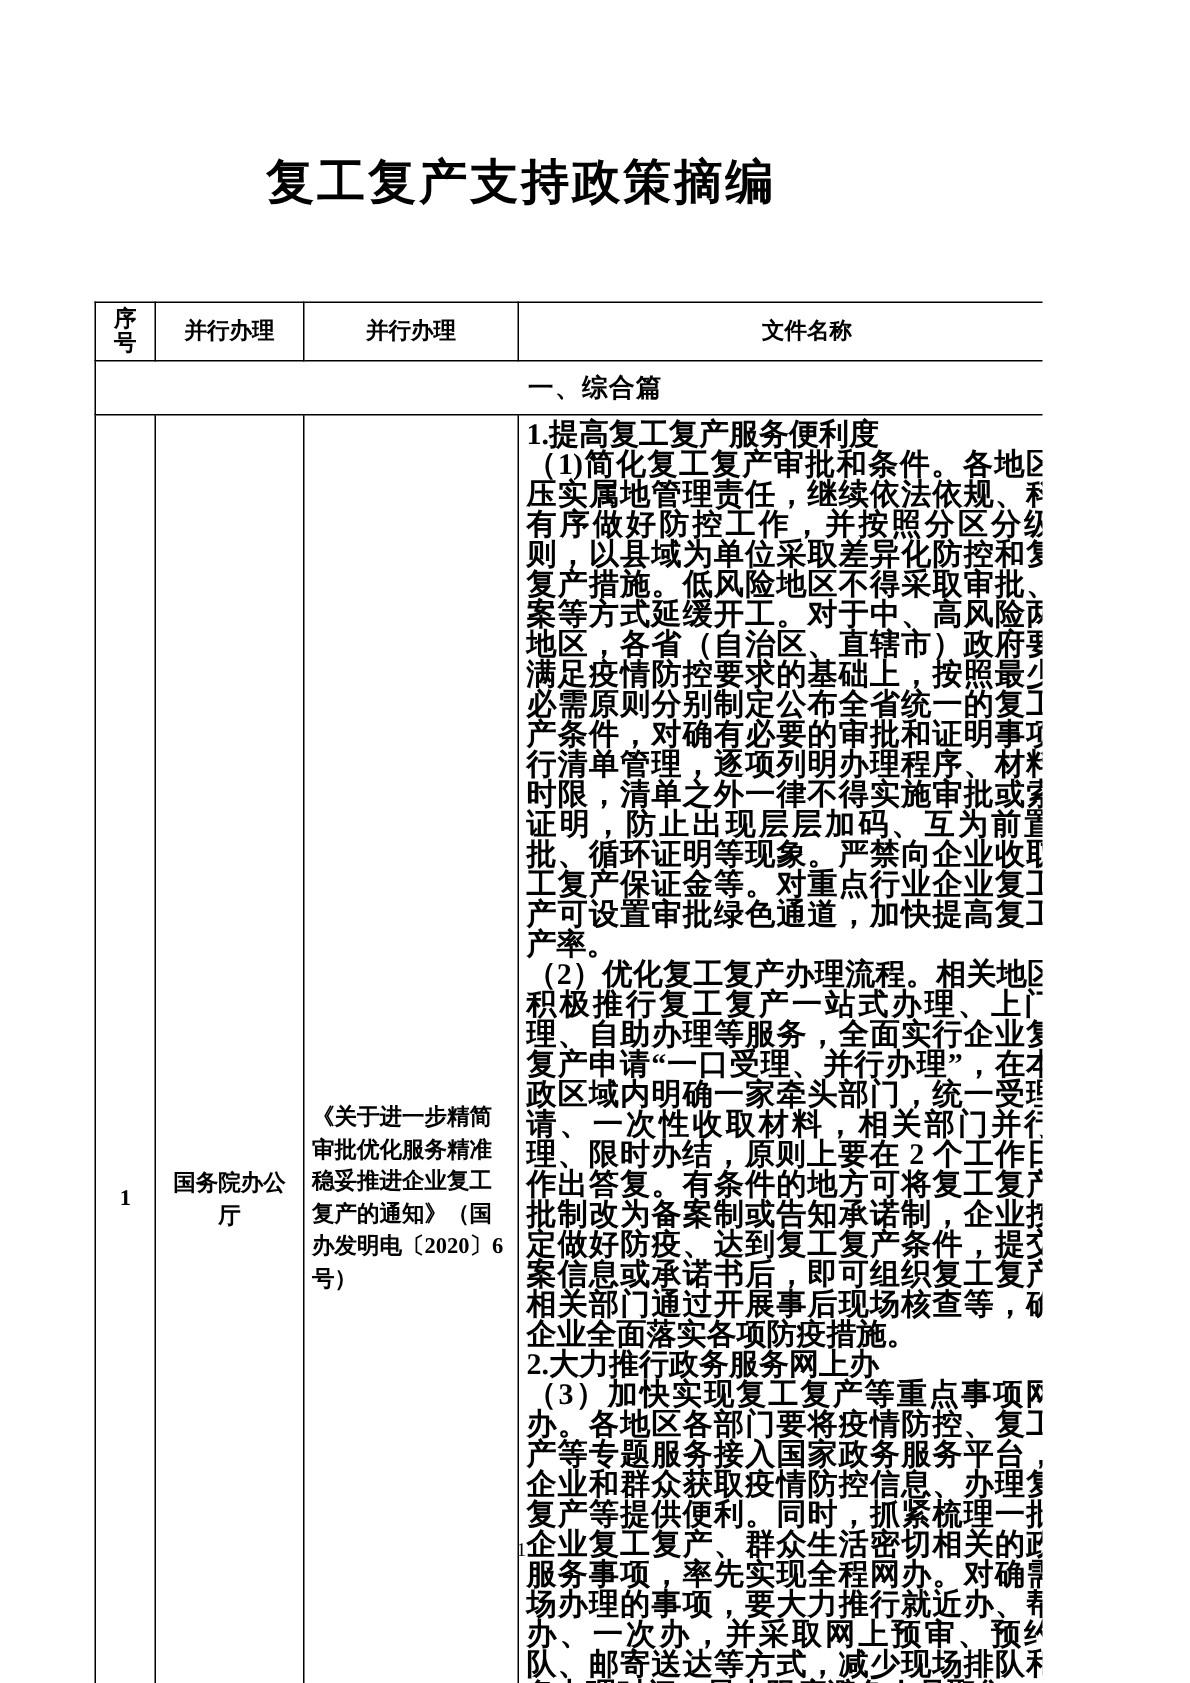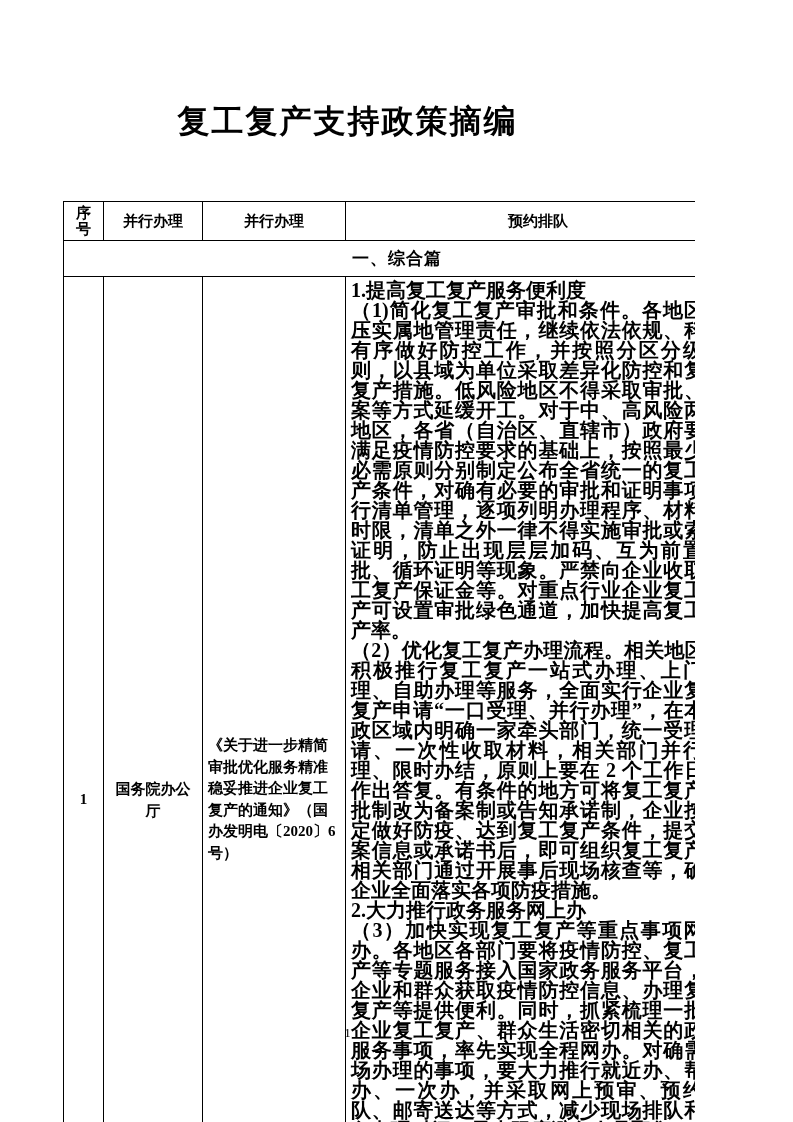--- a/index.html
+++ b/index.html
@@ -119,21 +119,21 @@
       <col style="width:99px">
       <col style="width:143px">
       <col style="width:385px">
     </colgroup>
     <thead>
       <tr>
         <th class="h-index">序
 号</th>
         <th>并行办理</th>
         <th>并行办理</th>
-        <th>预约排队</th>
+        <th>文件名称</th>
       </tr>
     </thead>
     <tbody>
       <tr class="section-row">
         <td colspan="4" class="section-cell">一、综合篇</td>
       </tr>
       <tr class="data-row">
         <td class="cell-index">1</td>
         <td class="cell-agency">国务院办公厅</td>
         <td class="cell-docname">《关于进一步精简审批优化服务精准稳妥推进企业复工复产的通知》（国办发明电〔2020〕6号）</td>

